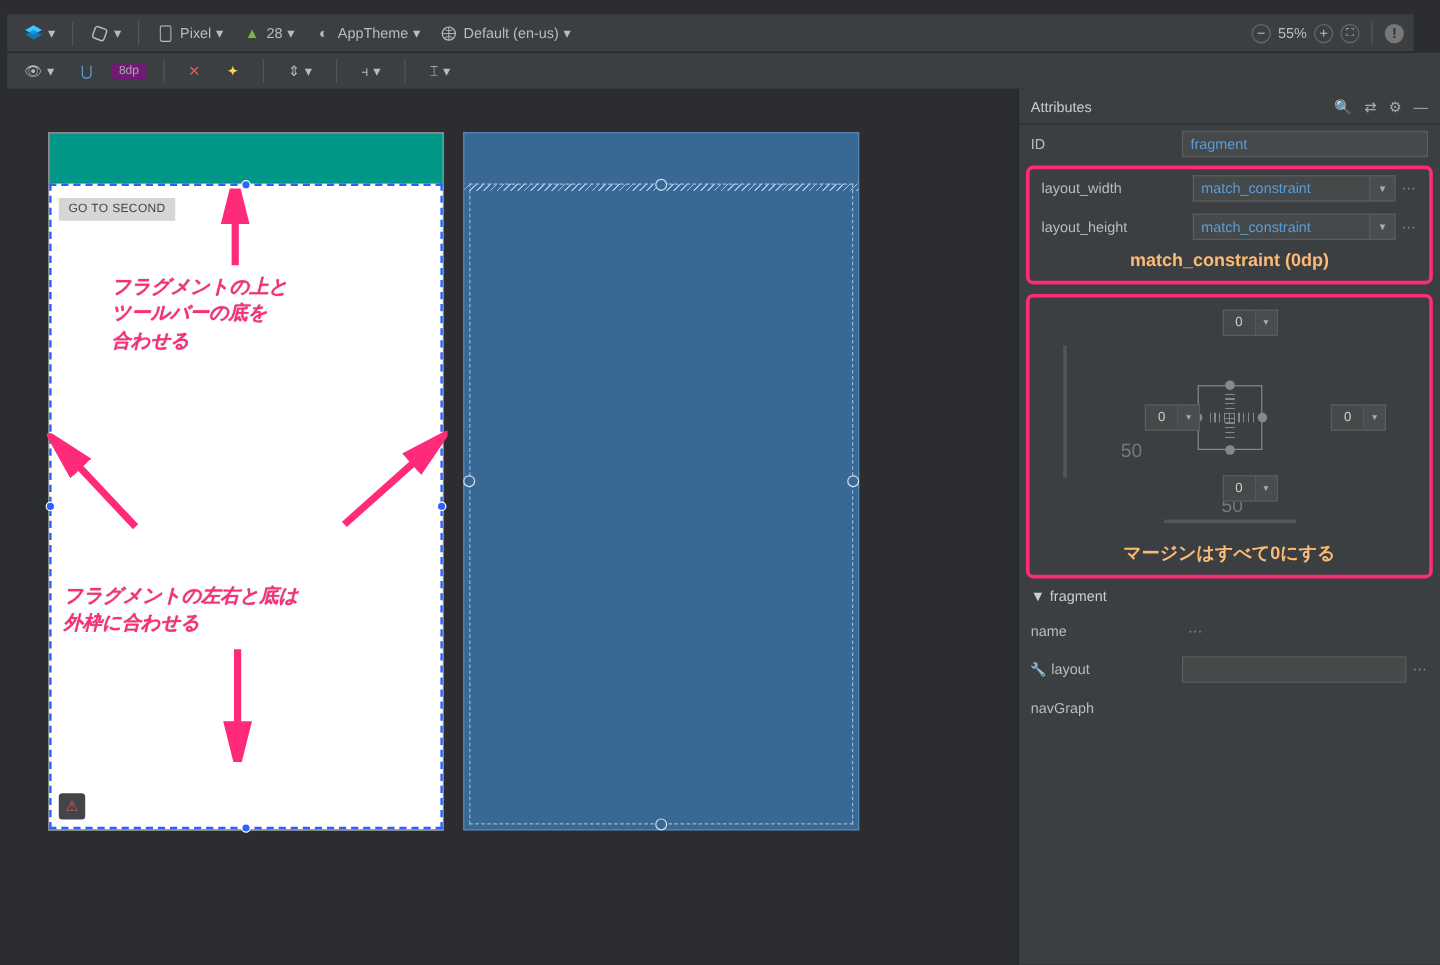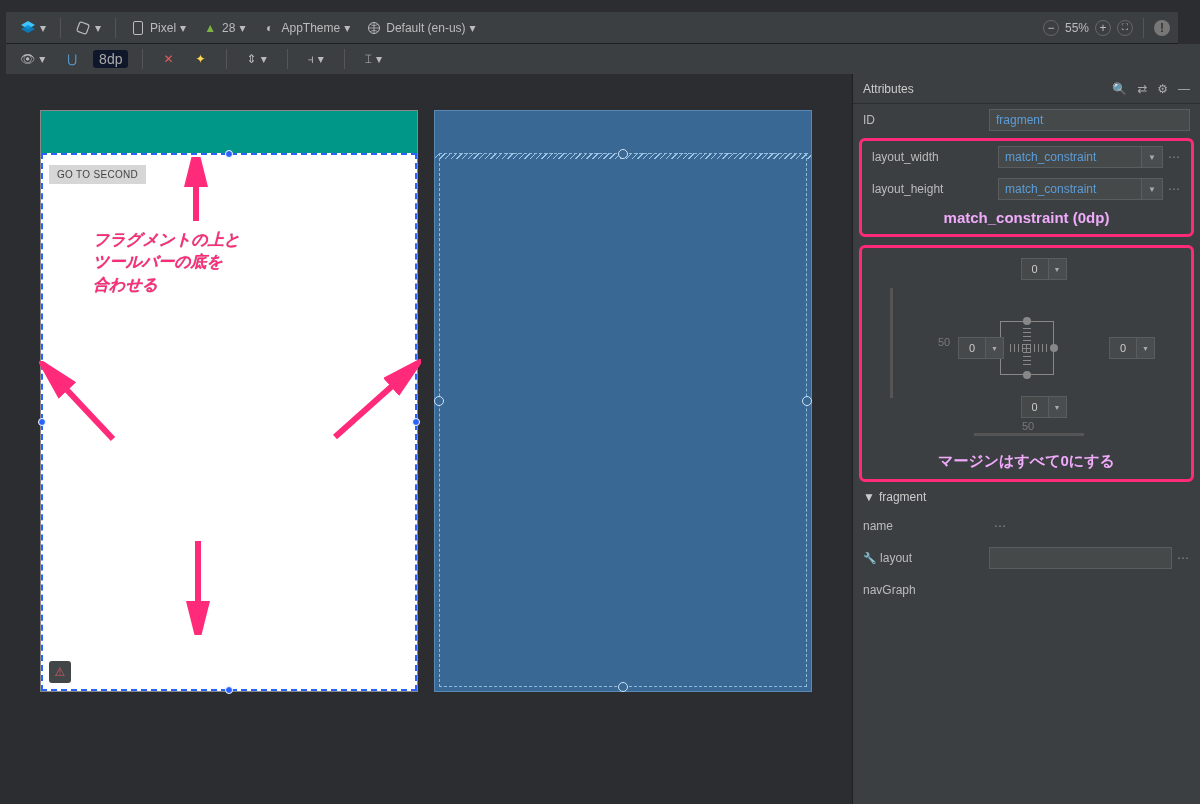--- a/index.html
+++ b/index.html
@@ -41,21 +41,21 @@
   
   .second-toolbar {
     height: 30px;
     background: #3c3f41;
     display:flex;
     align-items:center;
     padding: 0 8px;
     gap:10px;
     margin-left:6px;
   }
-  .st-pill { background:#0f172a; padding:1px 6px; border-radius:3px; font-size:14px; color:#aaa; }
+  .st-pill { background:#701a75; padding:1px 6px; border-radius:3px; font-size:10px; color:#aaa; }
   
   
   .workspace {
     display:flex;
     height: calc(804px - 74px);
   }
   .canvas-area {
     flex:1;
     background: #2b2d30;
     position:relative;
@@ -66,21 +66,21 @@
   .attributes-panel {
     width: 352px;
     background: #3c3f41;
     border-left:1px solid #1e1f22;
     display:flex;
     flex-direction:column;
   }
   
   
   .phone {
-    width: 378px;
+    width: 330px;
     height: 582px;
     position:relative;
   }
   .phone.design {
     background: #fff;
     border: 1px solid #888;
   }
   .phone.design .appbar { height:42px; background:#009688; }
   .btn-goto {
     position:absolute;
@@ -171,21 +171,21 @@
   .drop-btn { width:22px; height:22px; background:#4a4d50; border:1px solid #5a5d5e; display:flex; align-items:center; justify-content:center; color:#aaa; font-size:8px; }
   .attr-dots { width:14px; text-align:center; color:#888; margin-left:4px; }
   
   .highlight-box {
     border:3px solid #ff2b7a;
     border-radius:6px;
     margin: 2px 6px;
     padding-bottom:6px;
   }
   .highlight-caption {
-    color:#f0abfc;
+    color:#fdba74;
     font-weight:bold;
     font-size:15px;
     text-align:center;
     padding:4px 0 2px;
   }
   
   
   .constraint-widget {
     height:200px;
     position:relative;
@@ -204,21 +204,21 @@
     background: repeating-linear-gradient(90deg, transparent 0 3px, #888 3px 4px); }
   .cw-zig-v { top:6px; bottom:6px; left:50%; width:8px; margin-left:-4px;
     background: repeating-linear-gradient(0deg, transparent 0 3px, #888 3px 4px); }
   .cw-node { position:absolute; width:8px; height:8px; background:#888; border-radius:50%; }
   .cw-margin {
     position:absolute;
     display:flex;
   }
   .cw-margin .val { width:28px; height:22px; background:#45494a; border:1px solid #5a5d5e; display:flex; align-items:center; justify-content:center; color:#ccc; font-size:11px; }
   .cw-margin .dd { width:18px; height:22px; background:#4a4d50; border:1px solid #5a5d5e; border-left:none; display:flex; align-items:center; justify-content:center; font-size:7px; color:#aaa; }
-  .cw-bias { position:absolute; color:#777; font-size:11px; }
+  .cw-bias { position:absolute; color:#777; font-size:16px;margin-top:32px; }
   .cw-track { position:absolute; background:#555; }
   
   .section-hdr { padding:6px 10px; font-size:12px; color:#ccc; display:flex; align-items:center; gap:4px; }
   .wrench { font-size:11px; color:#888; }
   
 </style>
 </head>
 <body>
 
 <div class="top-toolbar">
@@ -325,20 +325,24 @@
         <div>ツールバーの底を</div>
         <div>合わせる</div>
       </div>
 
       <svg class="arrow" style="top:250px; left:-2px;" width="90" height="90">
         <line x1="74" y1="78" x2="12" y2="12" stroke="#ff2b7a" stroke-width="6" marker-end="url(#ah1)"></line>
       </svg>
       <svg class="arrow" style="top:248px; right:-4px;" width="100" height="90">
         <line x1="14" y1="78" x2="88" y2="12" stroke="#ff2b7a" stroke-width="6" marker-end="url(#ah1)"></line>
       </svg>
+      <div class="annot" style="top:376px; left:12px;">
+        <div>フラグメントの左右と底は</div>
+        <div>外枠に合わせる</div>
+      </div>
       <svg class="arrow" style="top:424px; left:142px;" width="30" height="100">
         <line x1="15" y1="6" x2="15" y2="90" stroke="#ff2b7a" stroke-width="6" marker-end="url(#ah1)"></line>
       </svg>
     </div>
 
     <div class="phone blueprint">
       <div class="bp-zigzag"></div>
       <div class="bp-dash"></div>
       <div class="bp-handle n"></div>
       <div class="bp-handle s"></div>

